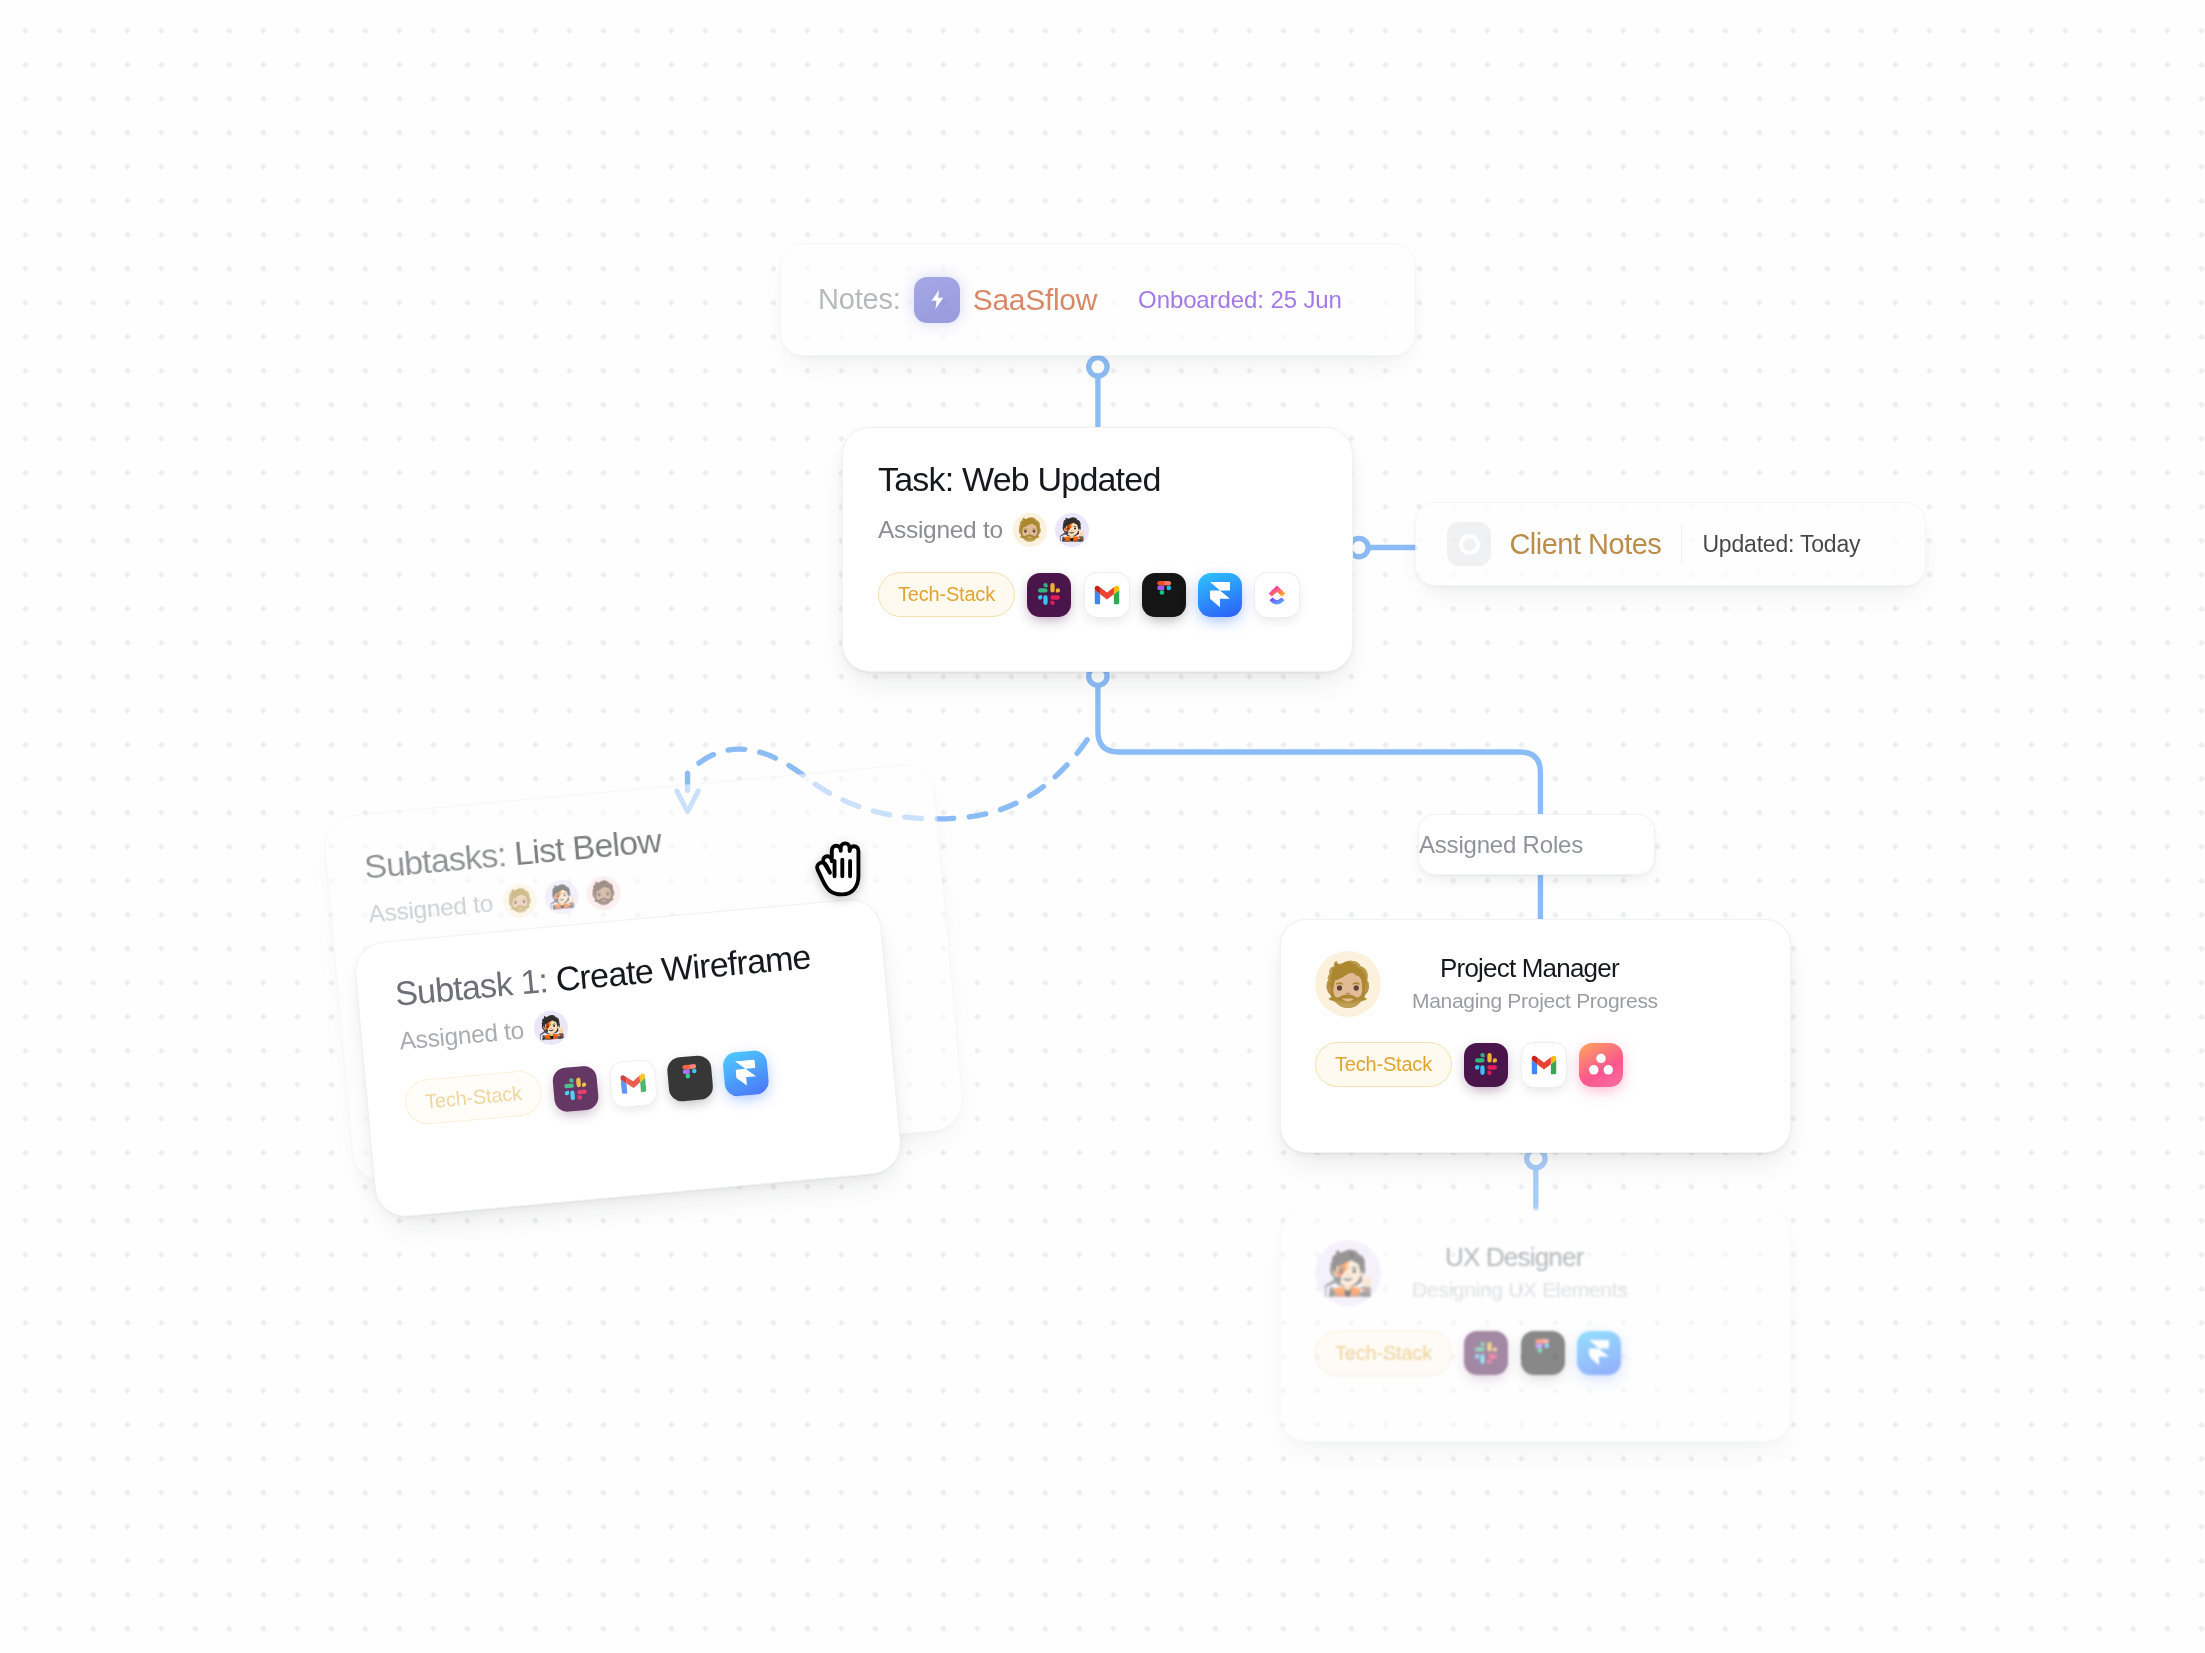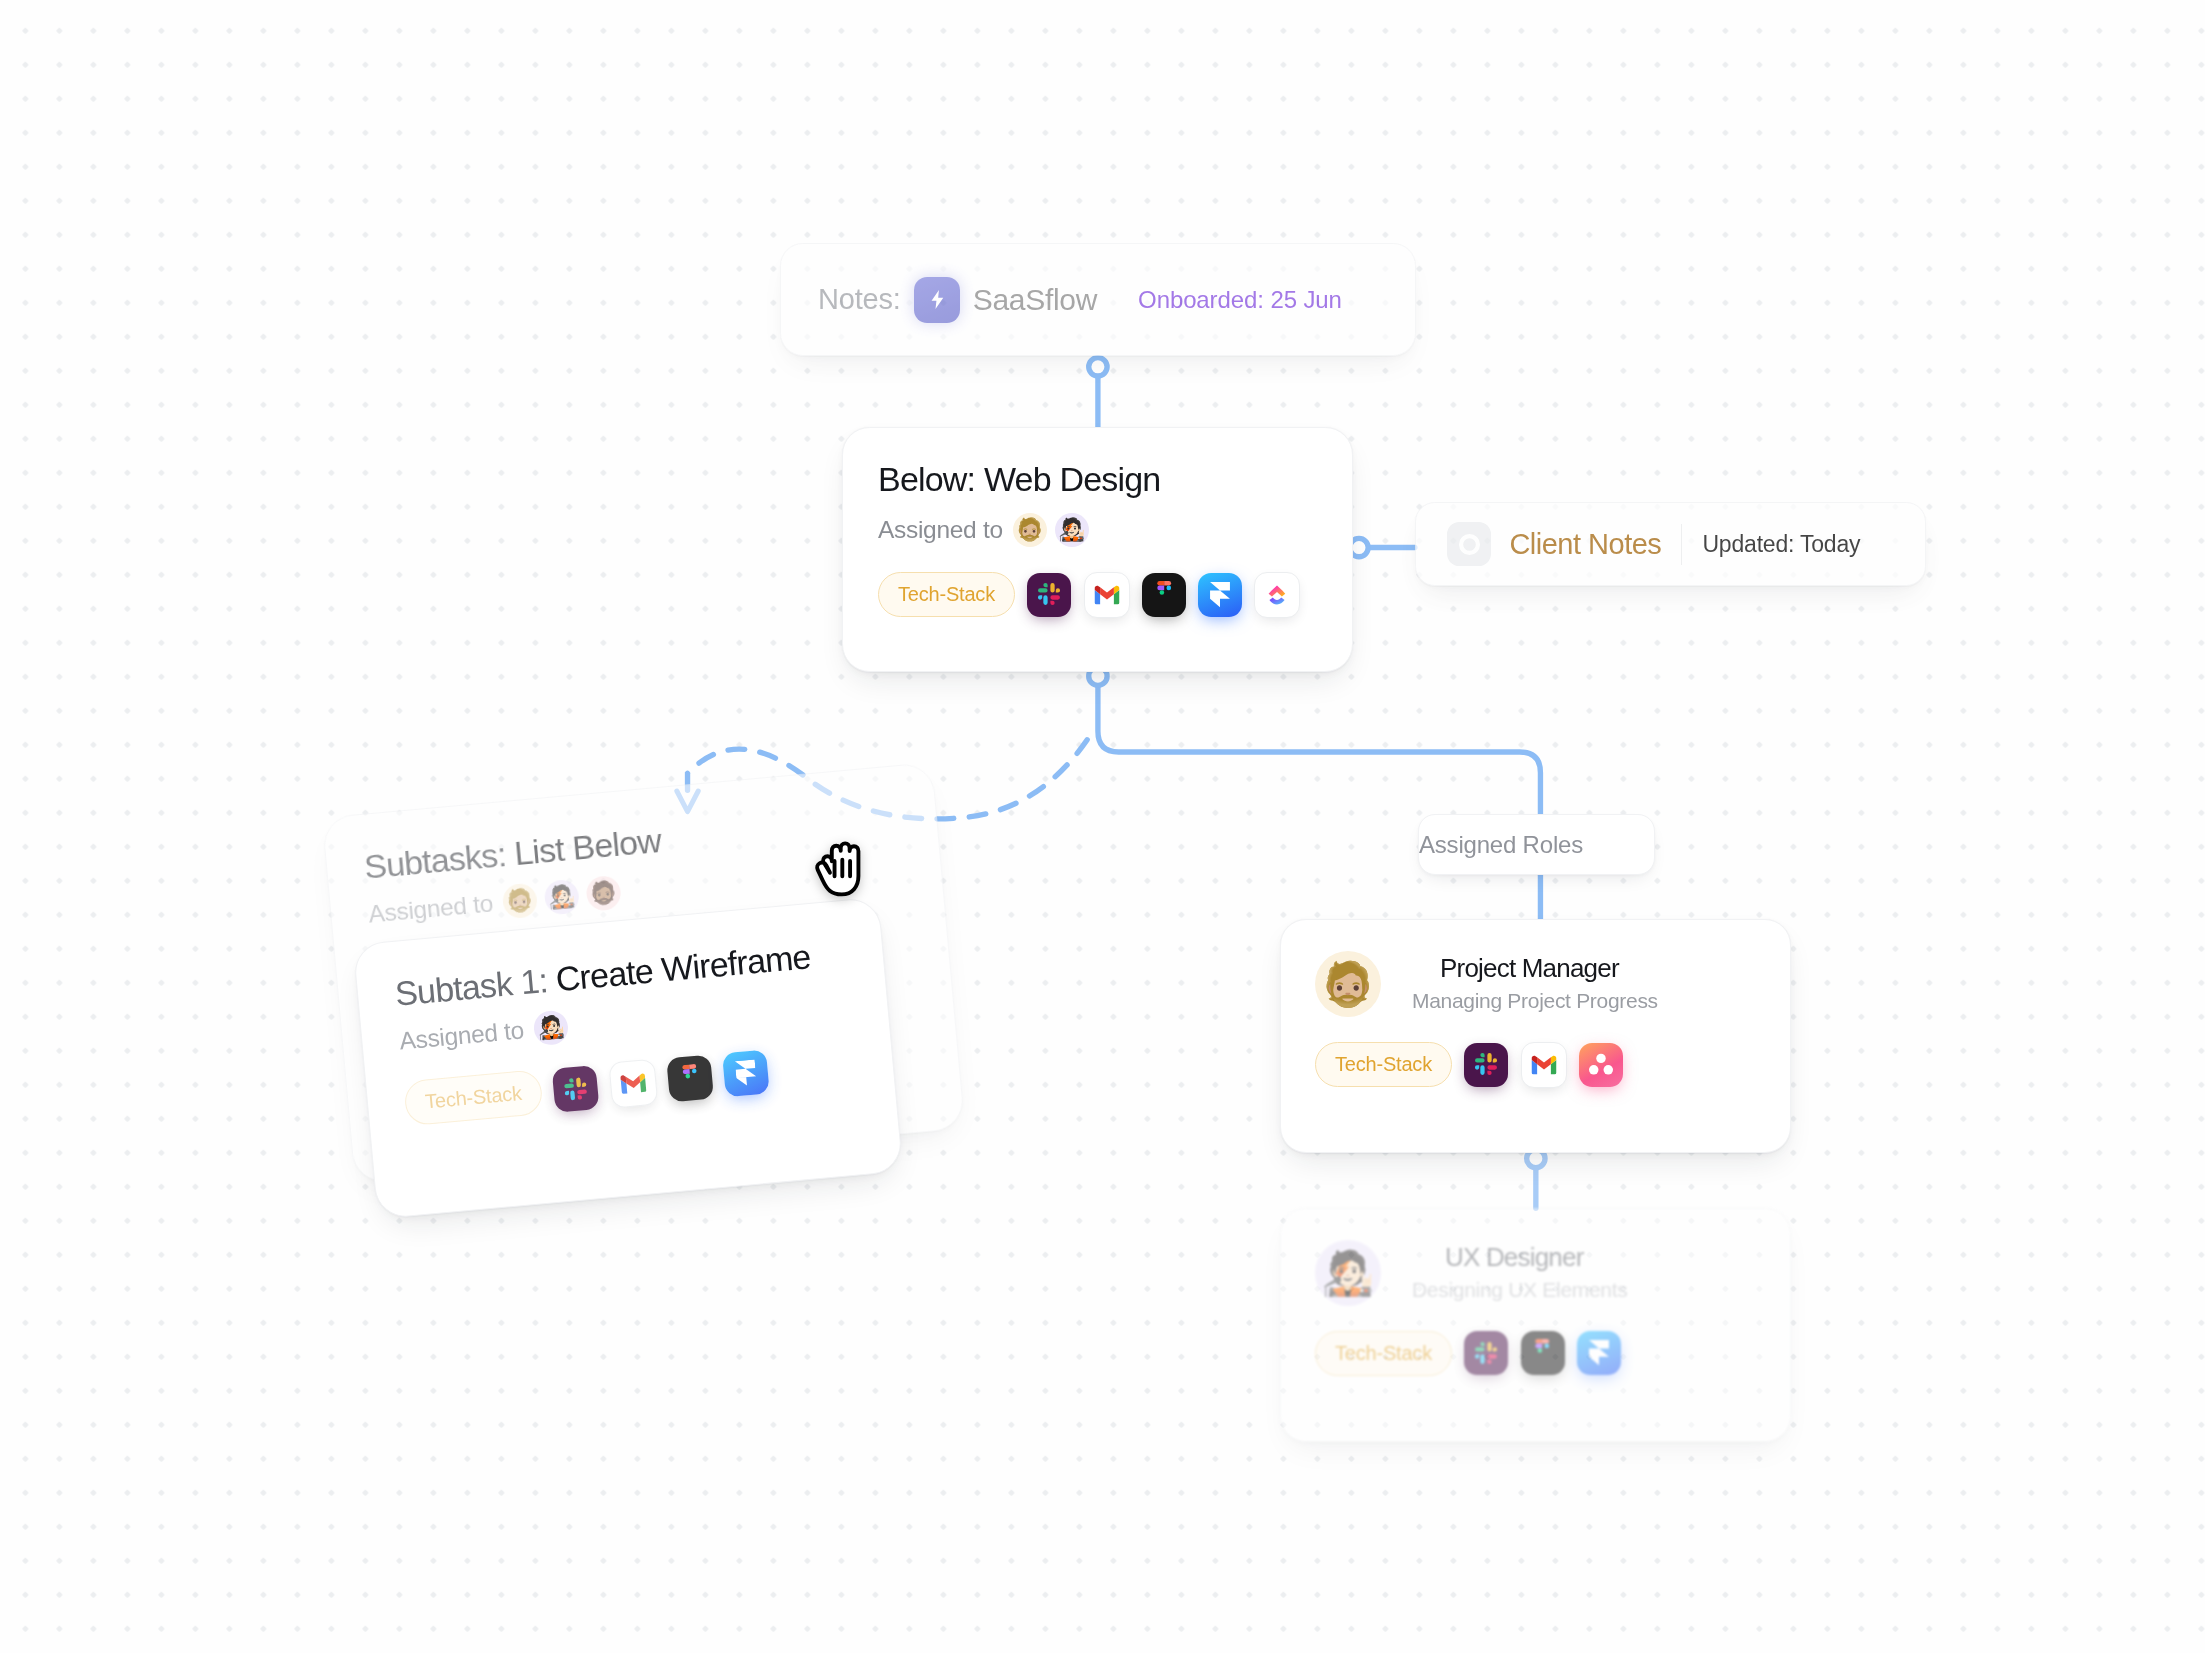--- a/index.html
+++ b/index.html
@@ -43,21 +43,21 @@
   .client-label{font-size:29px;color:#8d9096;letter-spacing:-0.2px;}
   .saas-logo{
     width:46px;height:46px;border-radius:13px;
     background:linear-gradient(160deg,#6f73d8 0%,#5a5fc8 100%);
     margin:0 12.3px 0 13.8px;
     display:flex;align-items:center;justify-content:center;
     box-shadow:0 0 15.3px rgba(110,115,215,.45);
     flex:none;
   }
   .saas-logo svg{width:23px;height:23px;display:block;}
-  .client-name{font-size:30px;color:#737373;letter-spacing:-0.3px;}
+  .client-name{font-size:30px;color:#c2410c;letter-spacing:-0.3px;}
   .client-onboard{
     margin-left:41px;font-size:24px;color:#6d28d9;letter-spacing:-0.1px;
   }
 
   
   #task-card{
     left:842px;top:427px;width:511px;height:245px;
     border-radius:27.6px;
     padding:34px 35px 0 35px;
   }
@@ -198,21 +198,21 @@
     <span class="saas-logo">
       <svg viewBox="0 0 24 24" fill="#ffffff">
           <path d="M13.5 2 L5.8 13.4 h5.1 L9.9 22 l8.1-11.9h-5.3z"></path>
         </svg>
     </span>
     <span class="client-name">SaaSflow</span>
     <span class="client-onboard">Onboarded: 25 Jun</span>
   </div>
 
   <div class="card" id="task-card">
-    <div class="task-title">Below: Web Design</div>
+    <div class="task-title">Task: Web Updated</div>
     <div class="assign-row">
       <span class="assign-label">Assigned to</span>
       <span class="avatars">
         <span class="avatar av-cream">🧔🏼</span>
         <span class="avatar av-lilac">🧑🏻‍🎤</span>
       </span>
     </div>
     <div class="stack-row">
       <span class="chip">Tech-Stack</span>
       <span class="appicon ic-slack">

